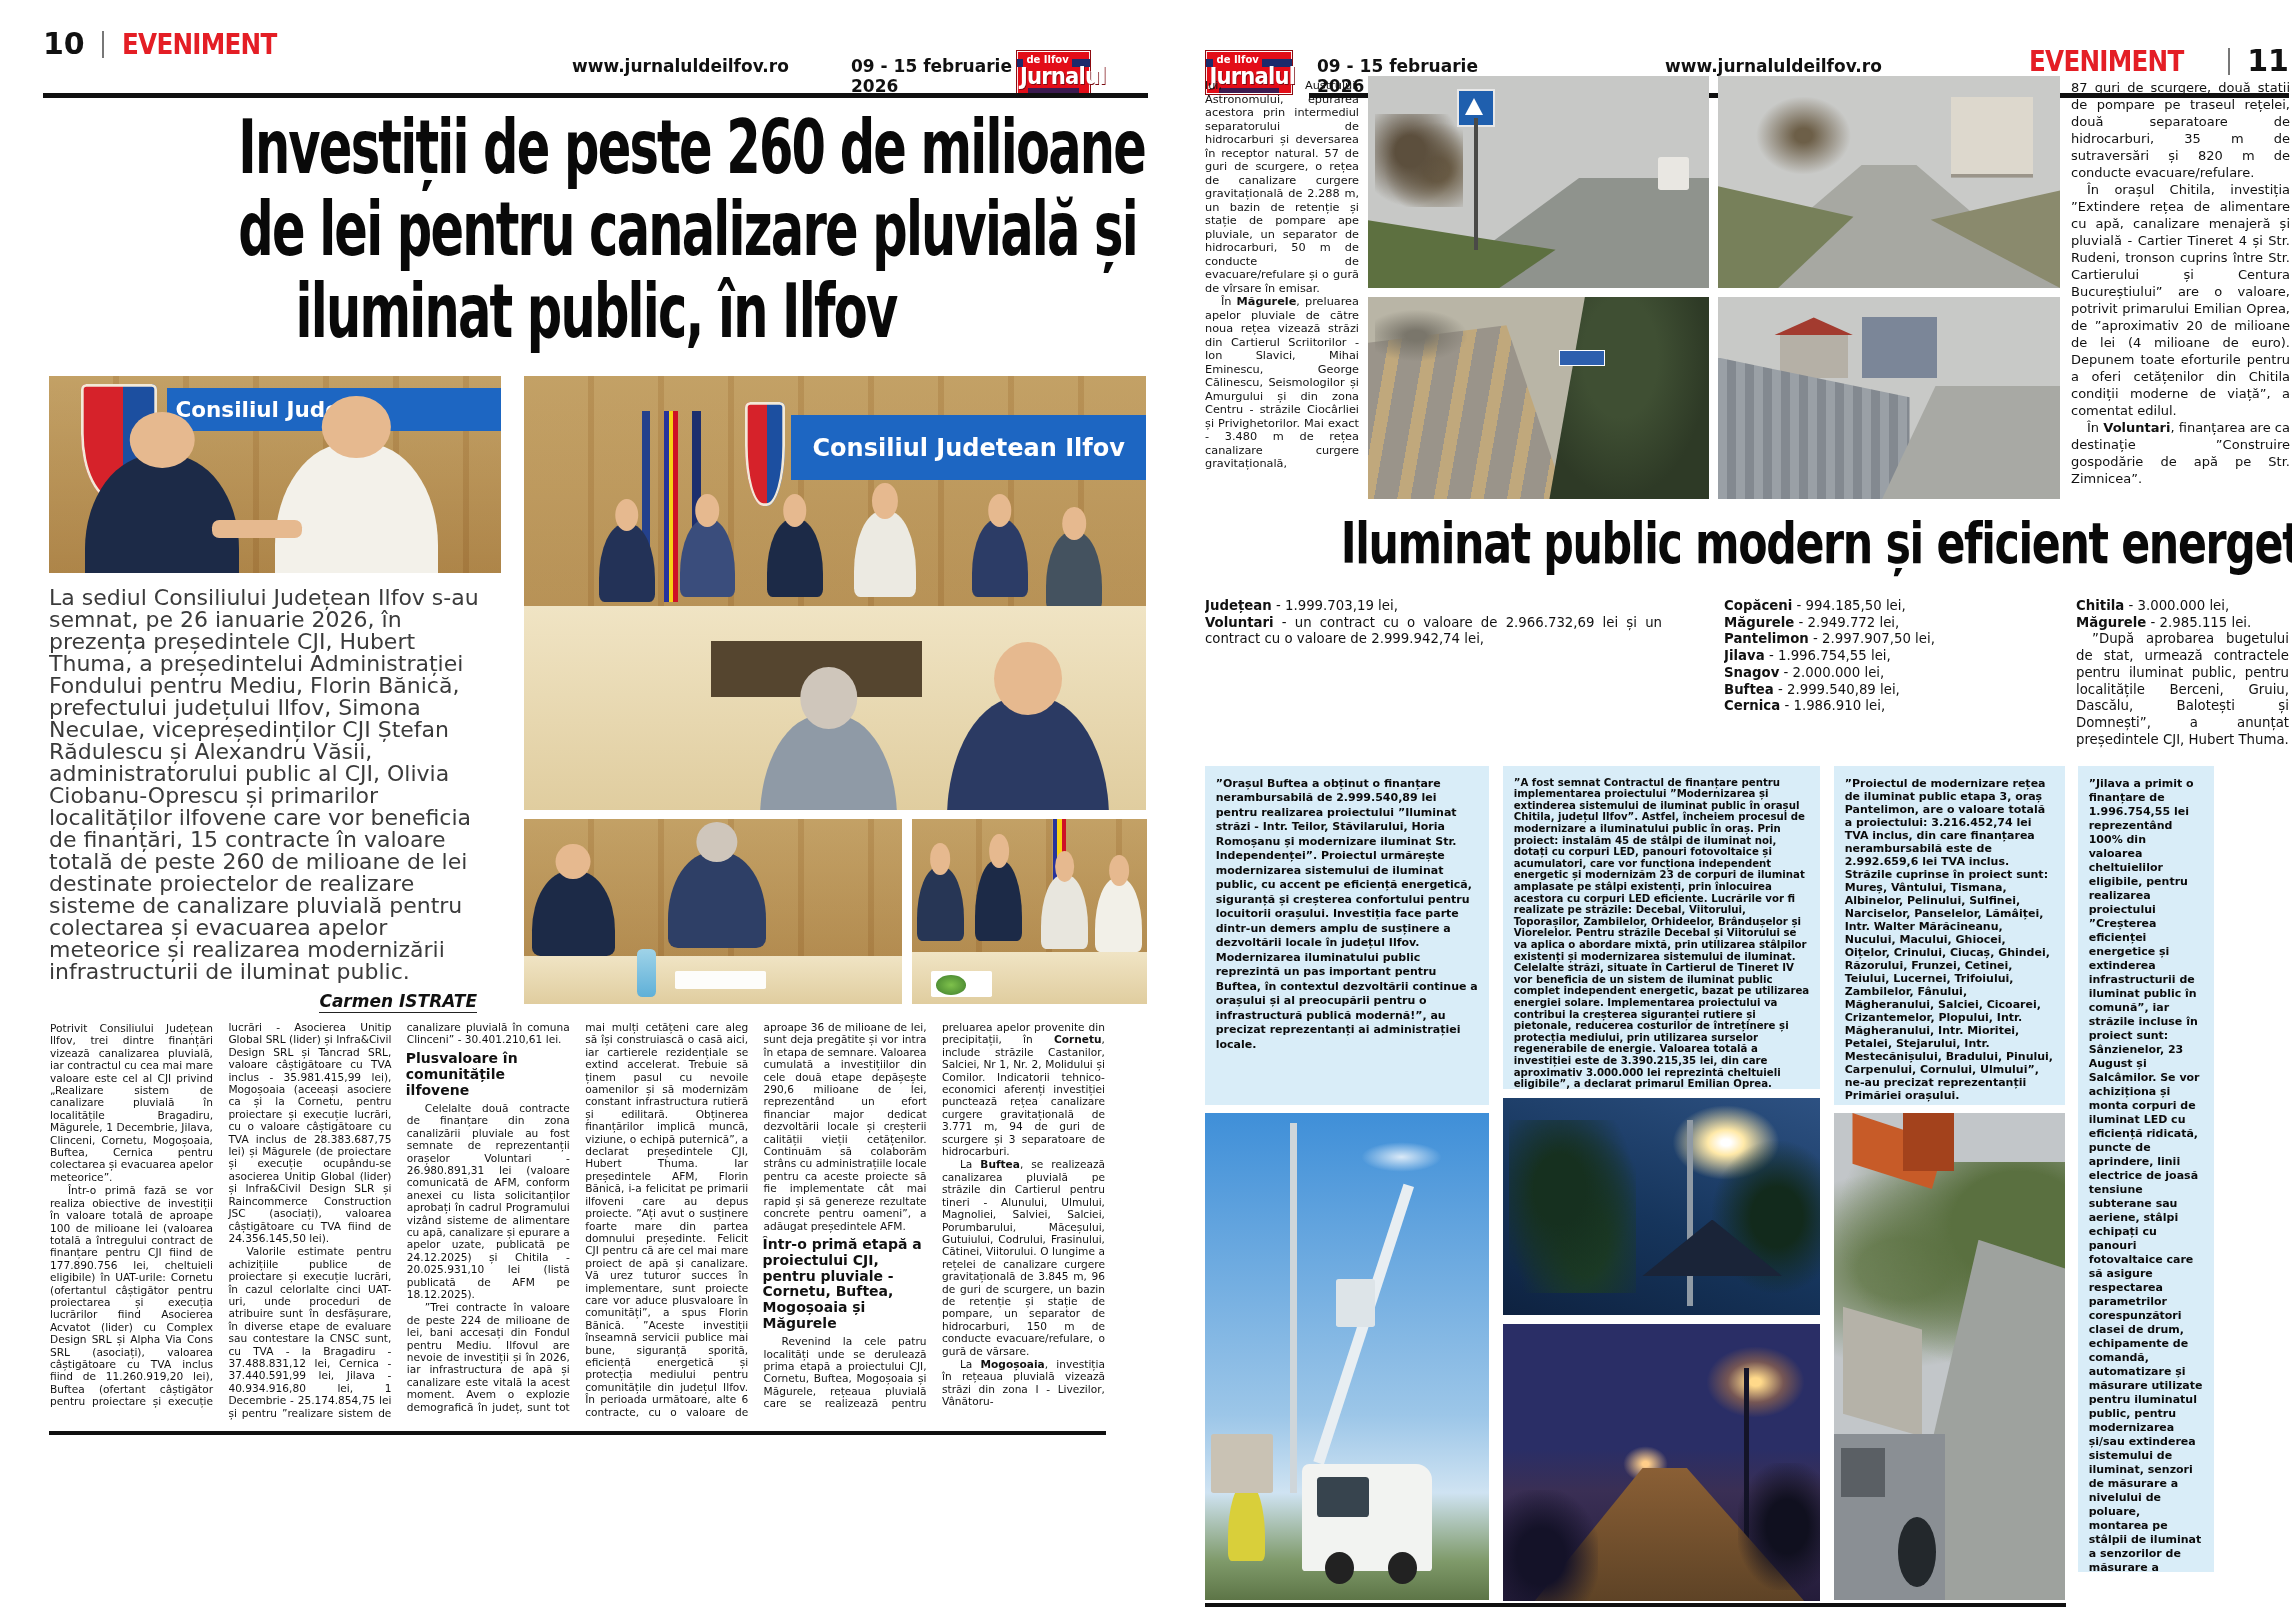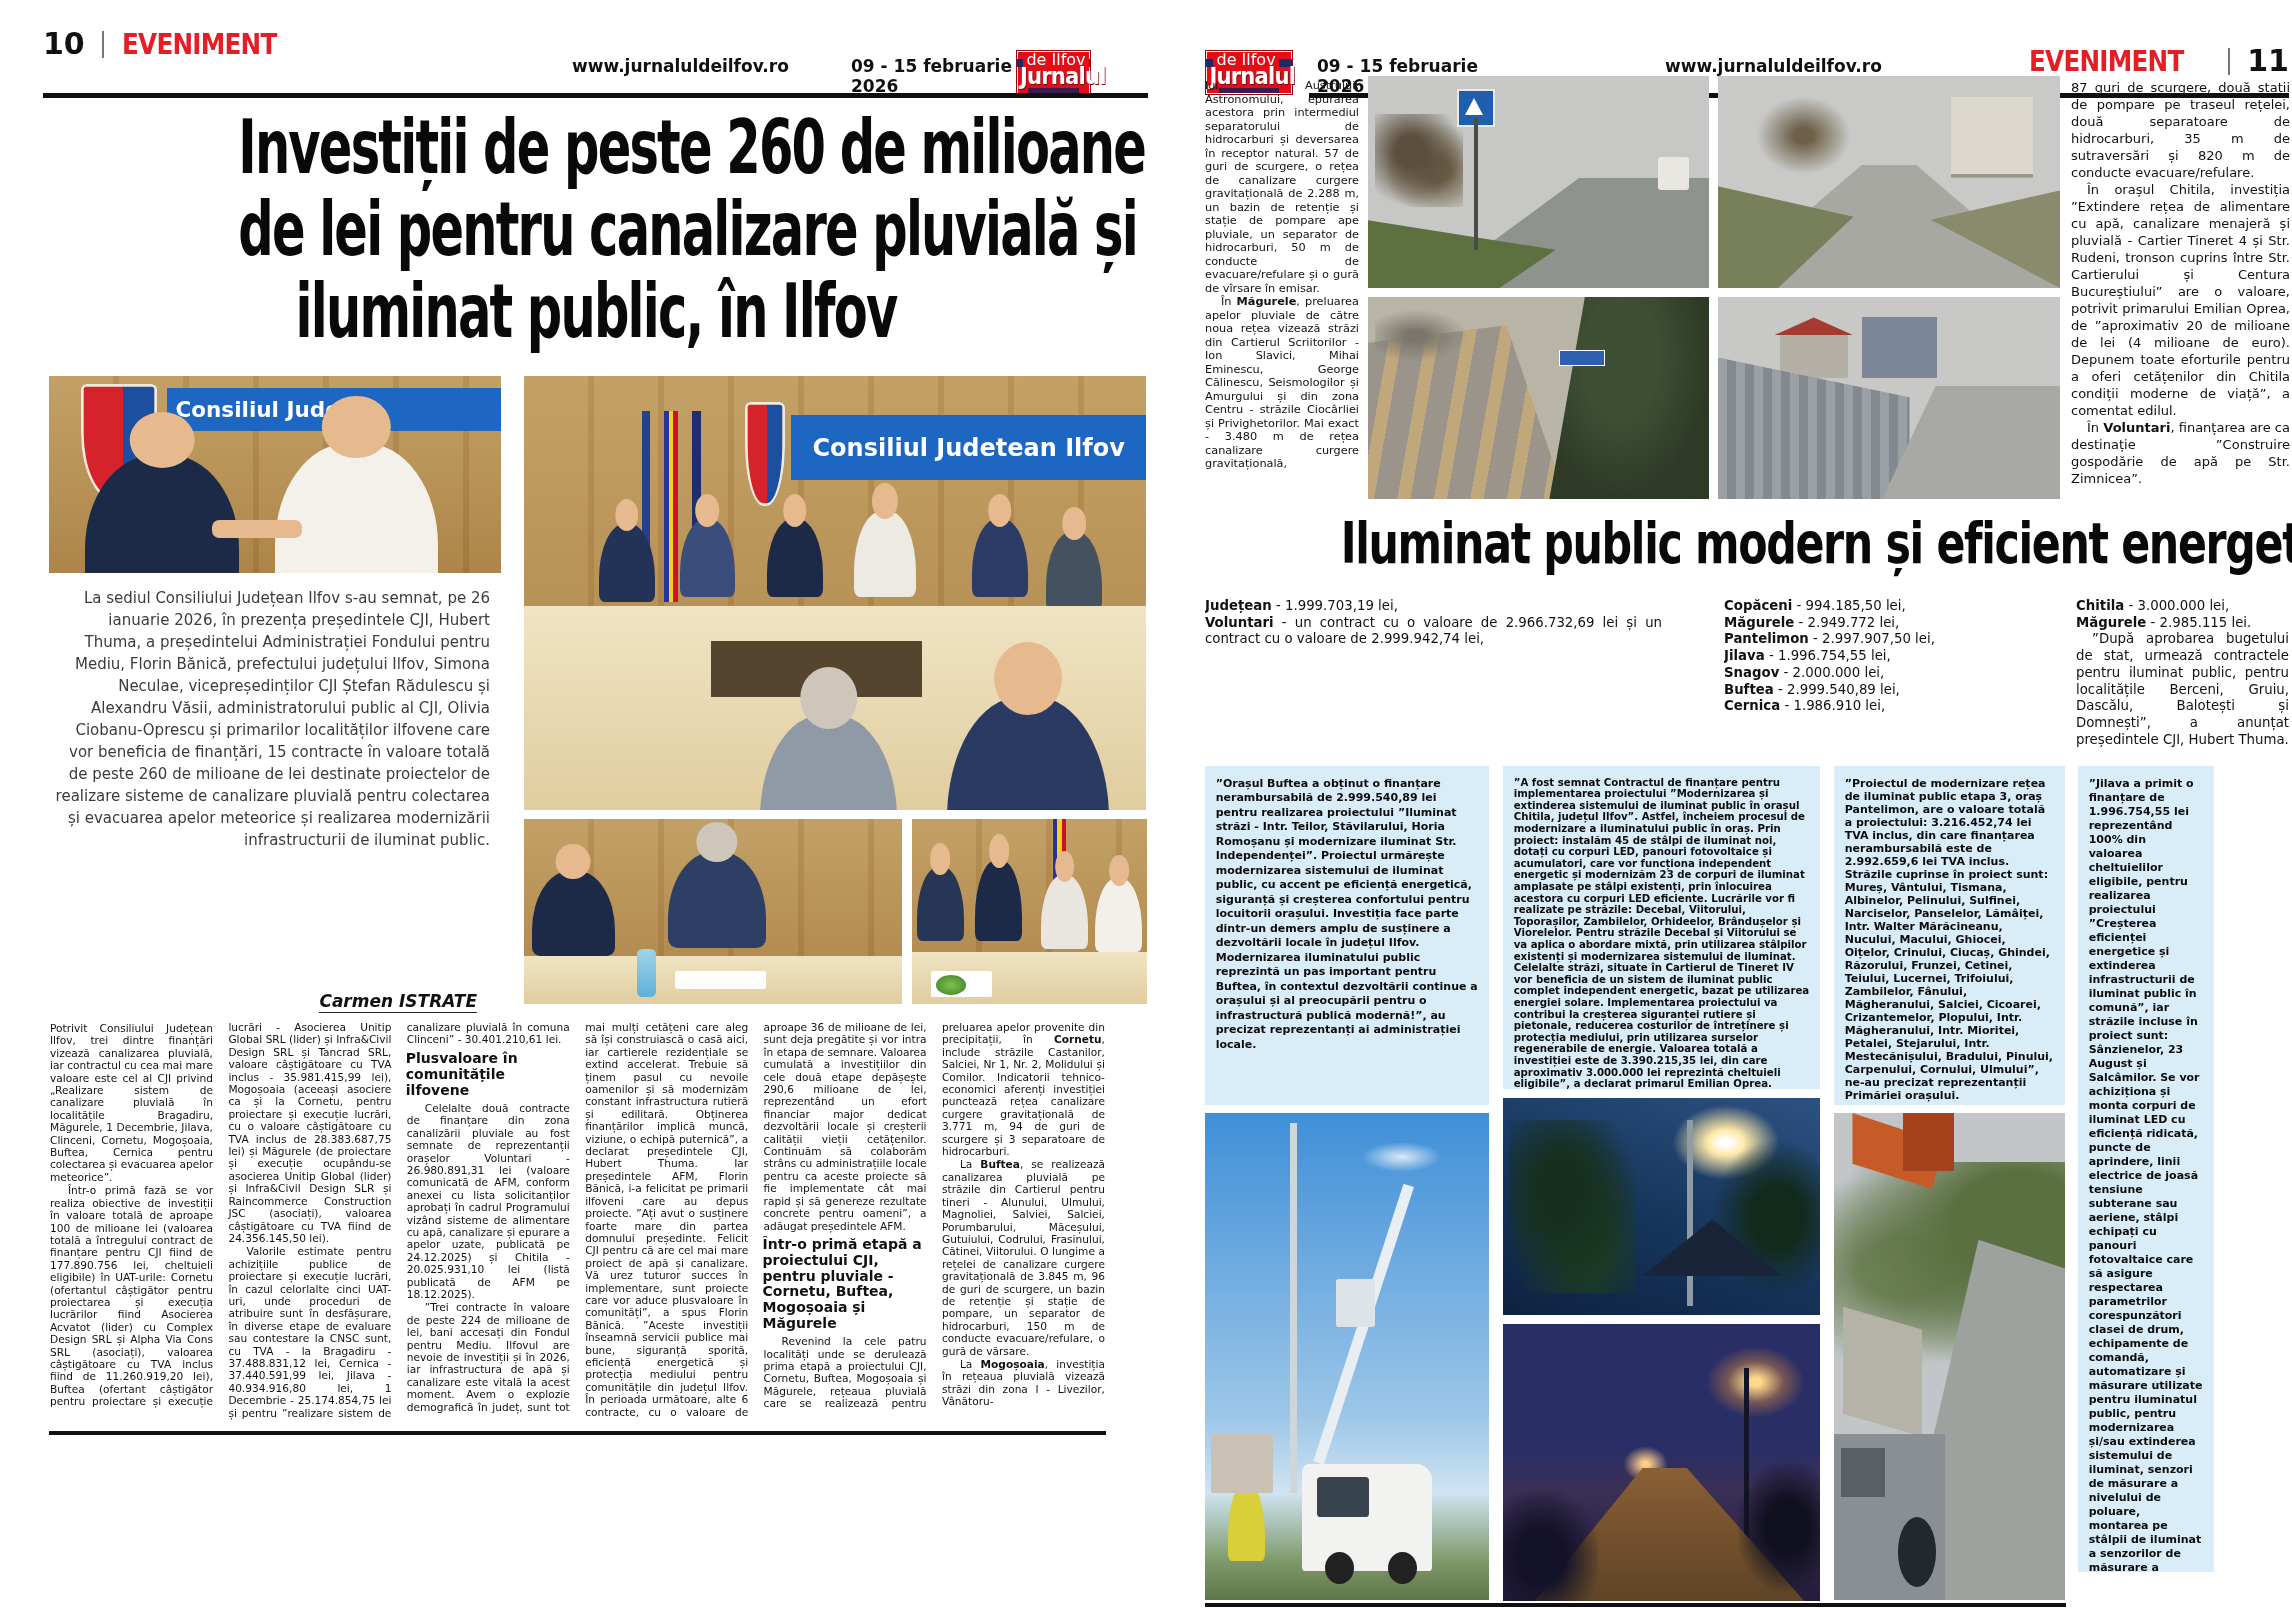--- a/index.html
+++ b/index.html
@@ -7,29 +7,29 @@
   .sheet{position:relative;width:2293px;height:1608px;background:#fff;overflow:hidden;}
   .abs{position:absolute;}
   
   .pgnum{font-size:30px;font-weight:800;color:#111;}
   .section-red{color:var(--accent-red,#e41e25);font-weight:800;font-size:29px;letter-spacing:-0.9px;display:inline-block;transform:scaleX(.85);transform-origin:left center;}
   .hdr-sep{display:inline-block;width:2.7px;height:27px;background:#777;margin:0 12.5px;vertical-align:-3.6px;}
   .hdr-small{font-weight:700;font-size:17px;letter-spacing:0;}
   .hrule{position:absolute;height:4.5px;background:#101010;}
   .logo{position:absolute;background:var(--logo-red,#e30d18);border:0.9px solid #8d0b10;box-shadow:0 0 0 0.9px #fff inset;}
   .logo .band{position:absolute;top:18%;left:0;right:0;height:20%;background:var(--logo-navy,#1b2a6b);}
-  .logo .region{position:absolute;top:8%;left:8%;background:var(--logo-red,#e30d18);color:#fff;font-size:16px;font-weight:400;padding:0 3.6px;line-height:12.5px;}
+  .logo .region{position:absolute;top:8%;left:8%;background:var(--logo-red,#e30d18);color:#fff;font-size:10px;font-weight:700;padding:0 3.6px;line-height:12.5px;}
   .logo .name{position:absolute;bottom:12%;left:0;right:0;text-align:center;color:#fff;font-weight:800;font-size:23px;letter-spacing:-0.9px;text-shadow:0.9px 0.9px 0 #7a0a10;transform:scaleX(.92);}
   .logo .tiny{position:absolute;bottom:3%;left:15%;right:15%;height:4.5px;background:rgba(30,30,90,.85);}
   
   .hl-line{display:block;white-space:nowrap;text-align:center;font-weight:800;color:#090909;letter-spacing:-2.7px;transform:scaleX(.66);transform-origin:center;}
   .headline-left .hl-line{font-size:75px;line-height:82px;}
   .headline-right .hl-line{font-size:57px;line-height:63px;letter-spacing:-1.8px;transform:scaleX(.75);}
   
-  .lede{font-size:15px;line-height:22px;color:#3b3b3b;text-align:right;}
+  .lede{font-size:22px;line-height:22px;color:#3b3b3b;text-align:left;}
   .byline{font-style:italic;font-weight:700;font-size:17px;border-bottom:1.8px solid #222;display:inline-block;padding-bottom:0.9px;}
   .flow{column-count:6;column-gap:13.4px;font-size:10.6px;line-height:12.4px;text-align:justify;overflow:hidden;}
   .flow p{margin:1px;text-indent:18px;}
   .flow p.noindent{text-indent:0;}
   .flow h3{margin:5.4px 0 3.6px;font-size:14px;line-height:15.7px;text-align:left;}
   .colblock{font-size:11.3px;line-height:13.5px;text-align:justify;overflow:hidden;}
   .colblock p{margin:0;text-indent:16px;}
   .colblock p:first-child{text-indent:0;}
   .colblock.bigger{font-size:13px;line-height:17px;}
   .funding{font-size:13.3px;line-height:16.7px;text-align:justify;overflow:hidden;}

